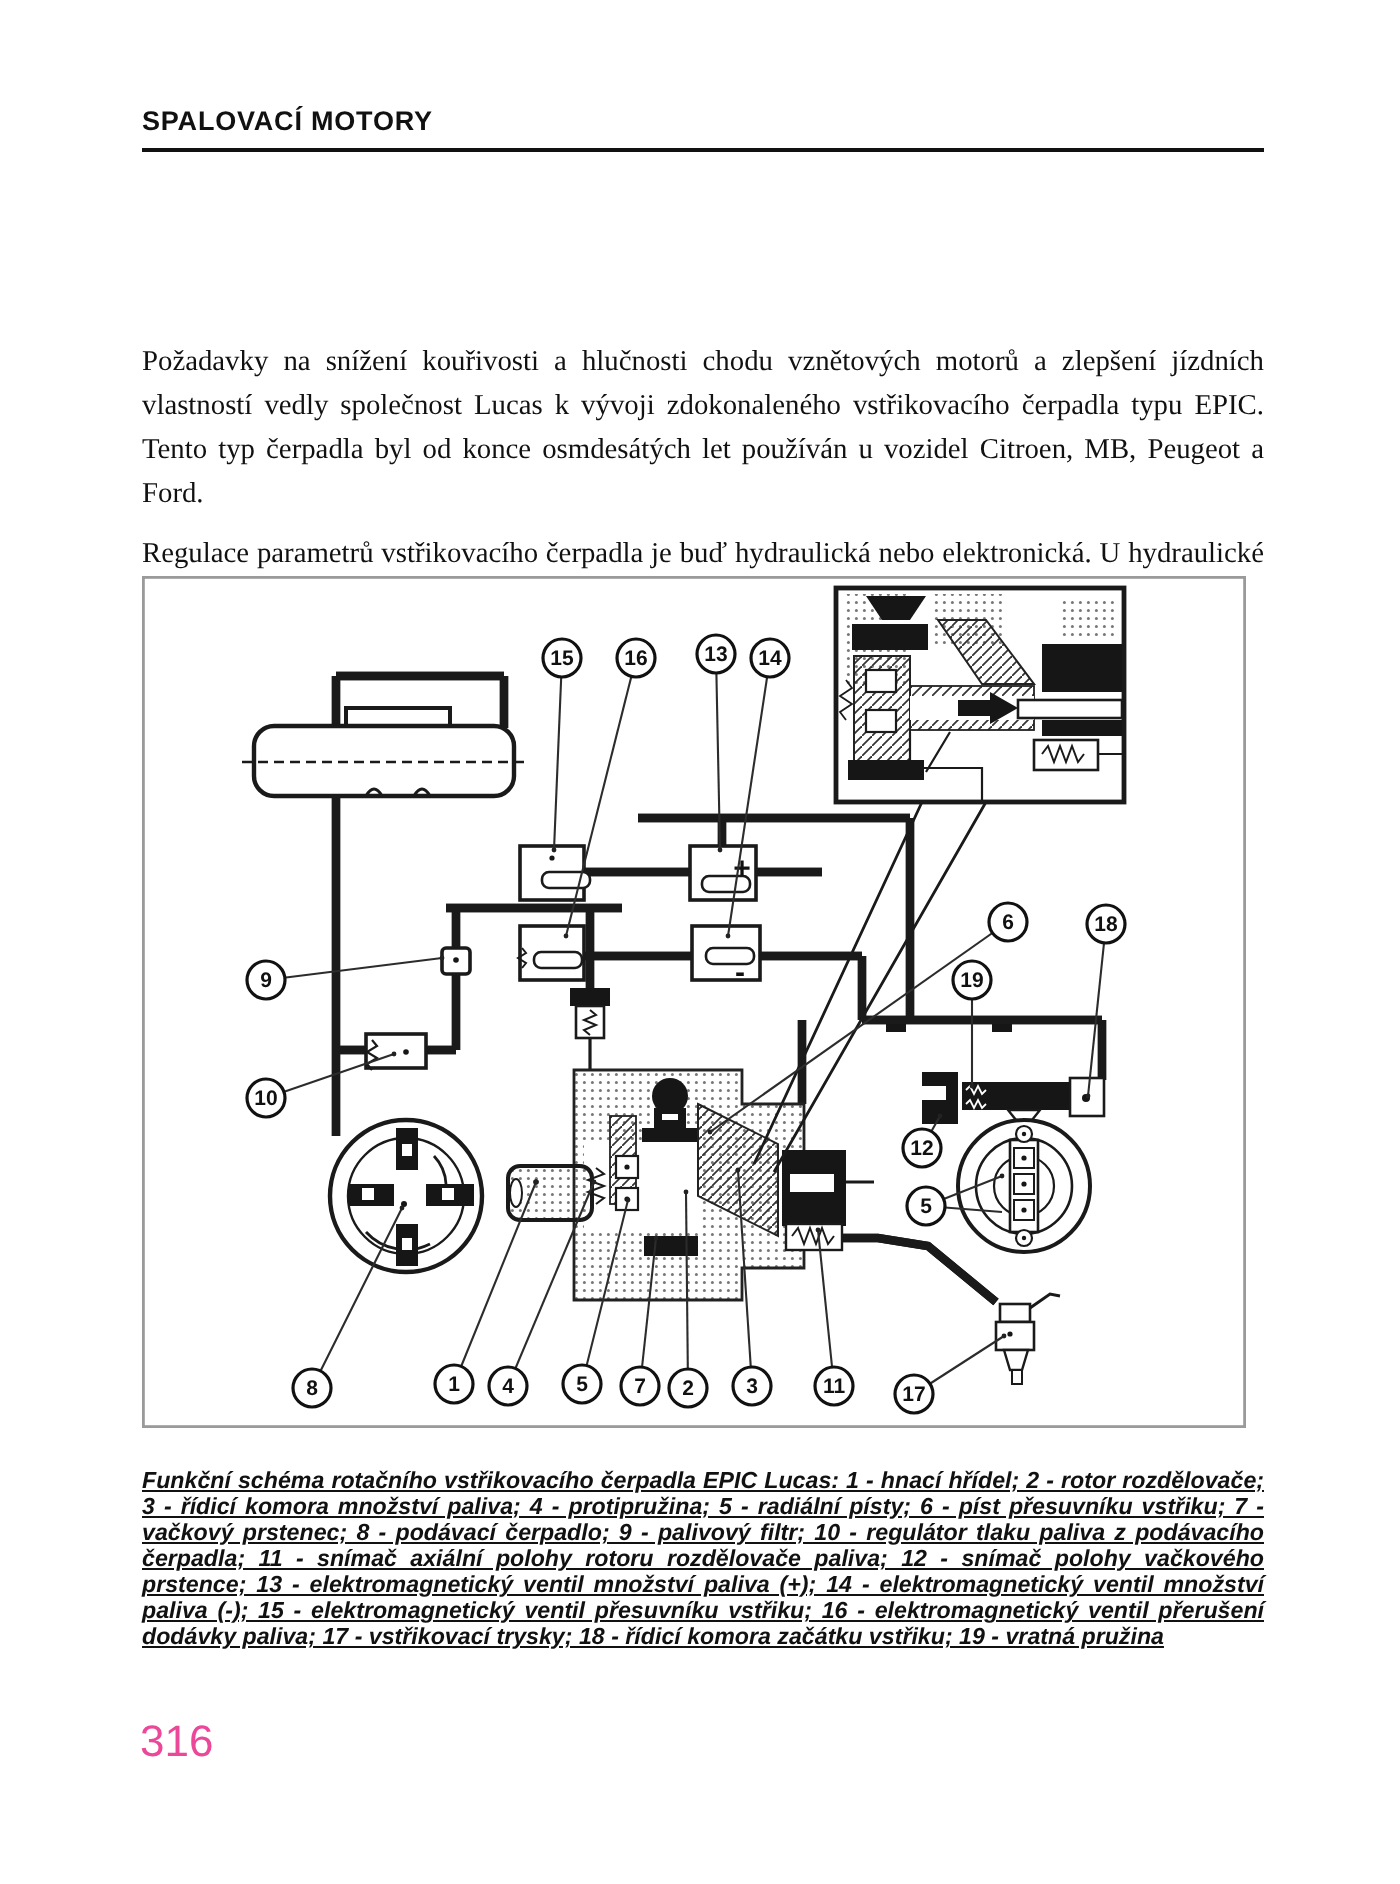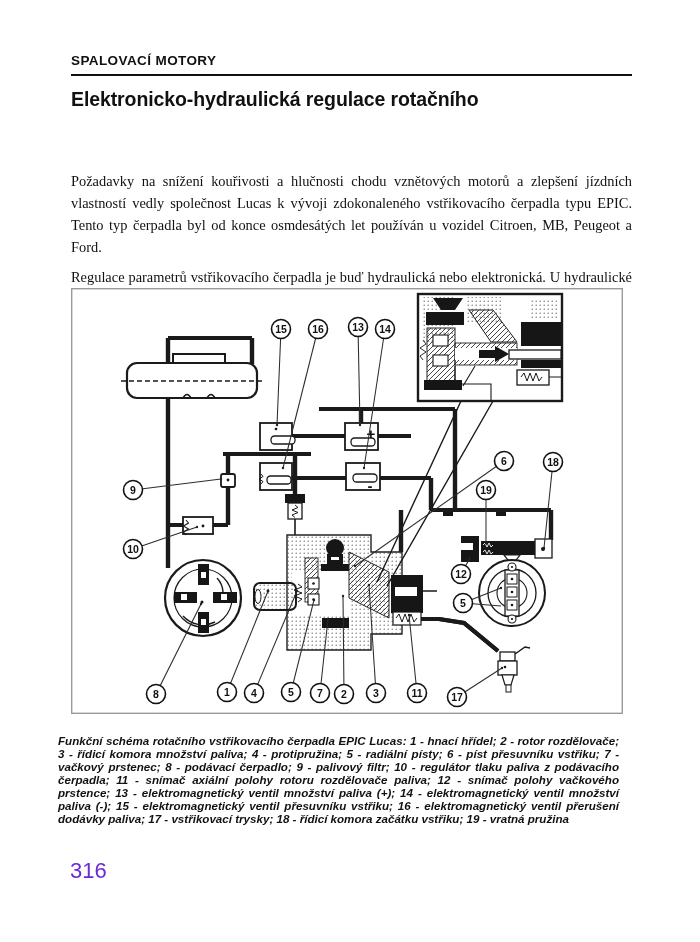--- a/index.html
+++ b/index.html
@@ -8,25 +8,25 @@
   .abs{position:absolute;}
   #kicker{left:71px;top:53px;font-family:"Liberation Sans",sans-serif;
           font-weight:700;font-size:13.5px;letter-spacing:.4px;text-align:center;}
   #rule{left:71px;top:74px;width:561px;height:2.2px;background:#111;}
   #title{left:71px;top:87px;width:561px;font-family:"Liberation Sans",sans-serif;
          font-weight:700;font-size:19.5px;line-height:25px;letter-spacing:-.1px;}
   .para{left:71px;width:561px;font-size:14.4px;line-height:22px;text-align:justify;margin-top:20px;}
   #para1{top:150px;}
   #para2{top:246px;}
   #figure{left:71px;top:288px;width:552px;height:426px;}
-  #caption{left:58px;top:722px;width:561px;font-family:"Liberation Sans",sans-serif;
+  #caption{left:71px;top:722px;width:561px;font-family:"Liberation Sans",sans-serif;
            font-weight:700;font-style:italic;font-size:11.6px;line-height:13.1px;
-           text-align:justify;}
+           text-align:justify;text-decoration:underline;}
   #pagenum{left:70px;top:858px;font-family:"Liberation Sans",sans-serif;
-           font-size:22px;color:#6d28d9;}
+           font-size:22px;color:#ec4899;}
   
   .frame{fill:#fff;stroke:#9a9a9a;stroke-width:1.4;}
   .pipe-o{stroke:#1a1a1a;stroke-width:4.2;fill:none;}
   .pipe-i{stroke:#fff;stroke-width:1.9;fill:none;}
   .ln{stroke:#1a1a1a;fill:none;}
   .blk{fill:#161616;stroke:none;}
   .wht{fill:#fff;}
   .leader{stroke:#2c2c2c;stroke-width:1.05;fill:none;}
   .callout{fill:#fff;stroke:#111;stroke-width:1.6;}
   .callout-num{font:700 10.5px "Liberation Sans",sans-serif;text-anchor:middle;fill:#111;}
@@ -34,21 +34,20 @@
 </style>
 </head>
 <body>
 
 <div id="page">
 
   <div id="kicker" class="abs">SPALOVACÍ MOTORY</div>
   <div id="rule" class="abs"></div>
 
   <div id="title" class="abs">
-    <div>Elektronicko-hydraulická regulace rotačního</div>
   </div>
 
   <p id="para1" class="para abs">Požadavky na snížení kouřivosti a hlučnosti chodu vznětových motorů a zlepšení jízdních vlastností vedly společnost Lucas k vývoji zdokonaleného vstřikovacího čerpadla typu EPIC. Tento typ čerpadla byl od konce osmdesátých let používán u vozidel Citroen, MB, Peugeot a Ford.</p>
   <p id="para2" class="para abs">Regulace parametrů vstřikovacího čerpadla je buď hydraulická nebo elektronická. U hydraulické regulace se počátek vstřikování řídí podle otáček motoru natáčením vačkového prstence</p>
 
   <div id="figure" class="abs">
     <svg width="552" height="426" viewBox="0 0 552 426" xmlns="http://www.w3.org/2000/svg">
       <defs>
         <pattern id="dots" width="4" height="4" patternUnits="userSpaceOnUse">
           <circle cx="1.2" cy="1.2" r="0.75" fill="#777"></circle>

